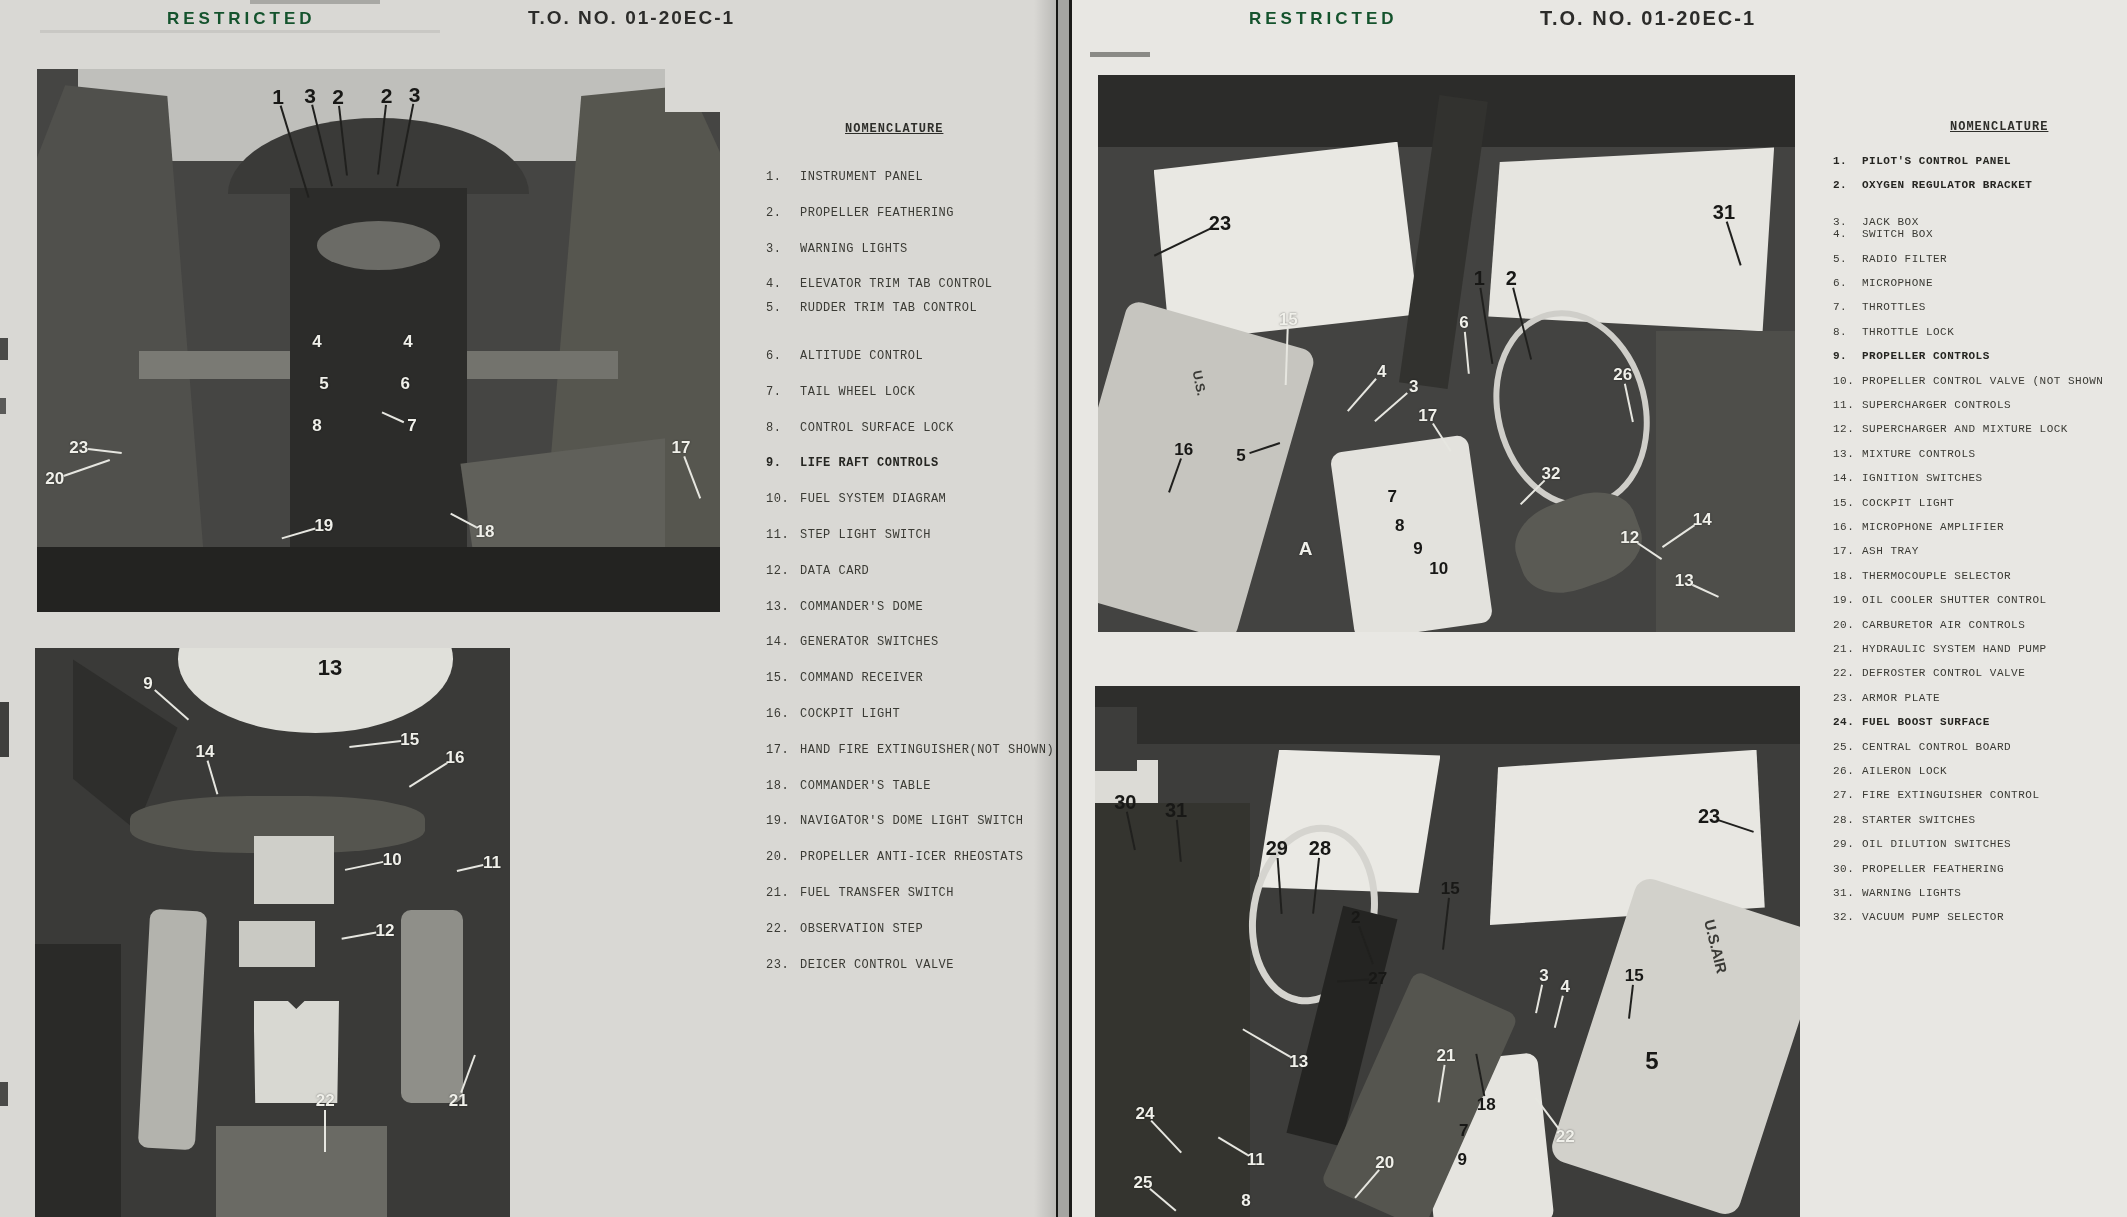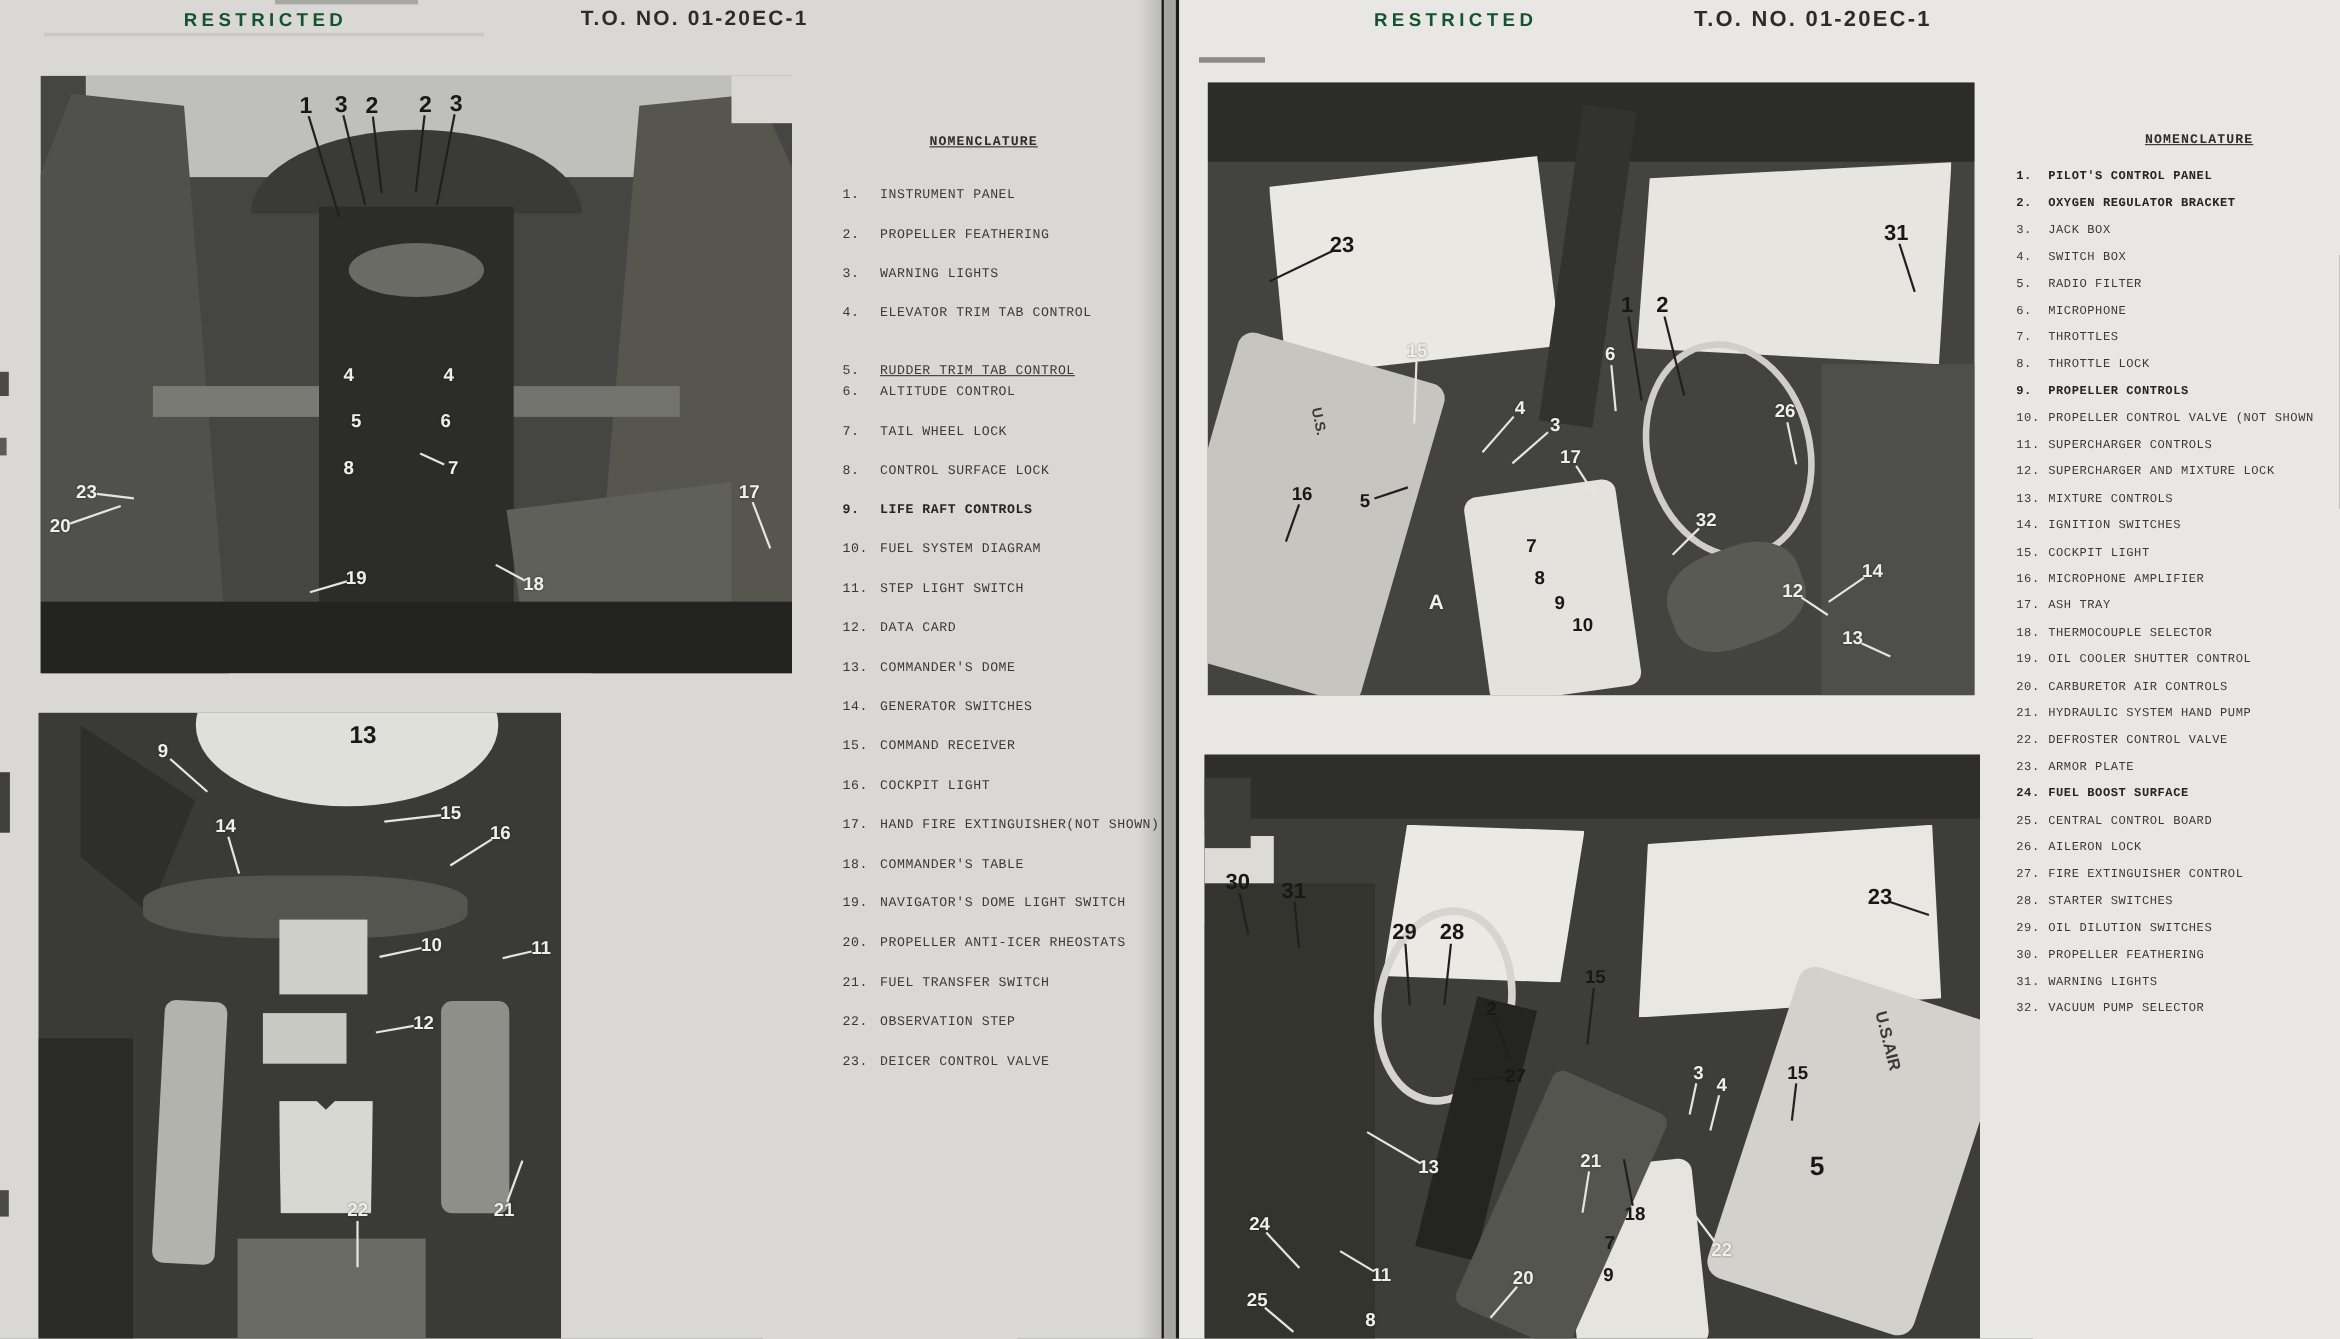--- a/index.html
+++ b/index.html
@@ -122,21 +122,21 @@
         <div class="leader ld-light" style="left: 89.1%; top: 79.4%; width: 40.4969px; transform: translate(3.11135px, -8.44509px) rotate(-69.7751deg);"></div>
         <span class="callout co-light" style="left: 89.1%; top: 79.4%;">21</span>
       </div>
 
     <div class="nom-title" style="left:845px;top:122px;">NOMENCLATURE</div>
     <div class="nomlist" style="left:766px;top:0;width:290px;">
         <div class="nom-item" style="top: 170px;"><span class="nom-num">1.</span><span class="nom-label">INSTRUMENT PANEL</span></div>
         <div class="nom-item" style="top: 205.8px;"><span class="nom-num">2.</span><span class="nom-label">PROPELLER FEATHERING</span></div>
         <div class="nom-item" style="top: 241.6px;"><span class="nom-num">3.</span><span class="nom-label">WARNING LIGHTS</span></div>
         <div class="nom-item" style="top: 277.4px;"><span class="nom-num">4.</span><span class="nom-label">ELEVATOR TRIM TAB CONTROL</span></div>
-        <div class="nom-item" style="top: 330px; text-decoration: underline;"><span class="nom-num">5.</span><span class="nom-label">RUDDER TRIM TAB CONTROL</span></div>
+        <div class="nom-item" style="top: 301px;"><span class="nom-num">5.</span><span class="nom-label">RUDDER TRIM TAB CONTROL</span></div>
         <div class="nom-item" style="top: 349px;"><span class="nom-num">6.</span><span class="nom-label">ALTITUDE CONTROL</span></div>
         <div class="nom-item" style="top: 384.8px;"><span class="nom-num">7.</span><span class="nom-label">TAIL WHEEL LOCK</span></div>
         <div class="nom-item" style="top: 420.6px;"><span class="nom-num">8.</span><span class="nom-label">CONTROL SURFACE LOCK</span></div>
         <div class="nom-item bold" style="top: 456.4px;"><span class="nom-num">9.</span><span class="nom-label">LIFE RAFT CONTROLS</span></div>
         <div class="nom-item" style="top: 492.2px;"><span class="nom-num">10.</span><span class="nom-label">FUEL SYSTEM DIAGRAM</span></div>
         <div class="nom-item" style="top: 528px;"><span class="nom-num">11.</span><span class="nom-label">STEP LIGHT SWITCH</span></div>
         <div class="nom-item" style="top: 563.8px;"><span class="nom-num">12.</span><span class="nom-label">DATA CARD</span></div>
         <div class="nom-item" style="top: 599.6px;"><span class="nom-num">13.</span><span class="nom-label">COMMANDER'S DOME</span></div>
         <div class="nom-item" style="top: 635.4px;"><span class="nom-num">14.</span><span class="nom-label">GENERATOR SWITCHES</span></div>
         <div class="nom-item" style="top: 671.2px;"><span class="nom-num">15.</span><span class="nom-label">COMMAND RECEIVER</span></div>
@@ -263,21 +263,21 @@
         <div class="leader ld-light" style="left: 22.8%; top: 89.1%; width: 34.9857px; transform: translate(-7.71744px, -4.63046px) rotate(-149.036deg);"></div>
         <span class="callout co-light" style="left: 22.8%; top: 89.1%;">11</span>
         <span class="callout co-light" style="left: 21.4%; top: 96.8%;">8</span>
         <span class="callout co-dark" style="left: 79%; top: 70.6%; font-size: 24px;">5</span>
       </div>
 
     <div class="nom-title" style="left:878px;top:120px;">NOMENCLATURE</div>
     <div class="nomlist" style="left:761px;top:0;width:294px;">
         <div class="nom-item bold" style="top: 155px;"><span class="nom-num">1.</span><span class="nom-label">PILOT'S CONTROL PANEL</span></div>
         <div class="nom-item bold" style="top: 179.4px;"><span class="nom-num">2.</span><span class="nom-label">OXYGEN REGULATOR BRACKET</span></div>
-        <div class="nom-item" style="top: 204px;"><span class="nom-num">3.</span><span class="nom-label">JACK BOX</span></div>
+        <div class="nom-item" style="top: 216px;"><span class="nom-num">3.</span><span class="nom-label">JACK BOX</span></div>
         <div class="nom-item" style="top: 228.2px;"><span class="nom-num">4.</span><span class="nom-label">SWITCH BOX</span></div>
         <div class="nom-item" style="top: 252.6px;"><span class="nom-num">5.</span><span class="nom-label">RADIO FILTER</span></div>
         <div class="nom-item" style="top: 277px;"><span class="nom-num">6.</span><span class="nom-label">MICROPHONE</span></div>
         <div class="nom-item" style="top: 301.4px;"><span class="nom-num">7.</span><span class="nom-label">THROTTLES</span></div>
         <div class="nom-item" style="top: 325.8px;"><span class="nom-num">8.</span><span class="nom-label">THROTTLE LOCK</span></div>
         <div class="nom-item bold" style="top: 350.2px;"><span class="nom-num">9.</span><span class="nom-label">PROPELLER CONTROLS</span></div>
         <div class="nom-item" style="top: 374.6px;"><span class="nom-num">10.</span><span class="nom-label">PROPELLER CONTROL VALVE (NOT SHOWN</span></div>
         <div class="nom-item" style="top: 399px;"><span class="nom-num">11.</span><span class="nom-label">SUPERCHARGER CONTROLS</span></div>
         <div class="nom-item" style="top: 423.4px;"><span class="nom-num">12.</span><span class="nom-label">SUPERCHARGER AND MIXTURE LOCK</span></div>
         <div class="nom-item" style="top: 447.8px;"><span class="nom-num">13.</span><span class="nom-label">MIXTURE CONTROLS</span></div>

